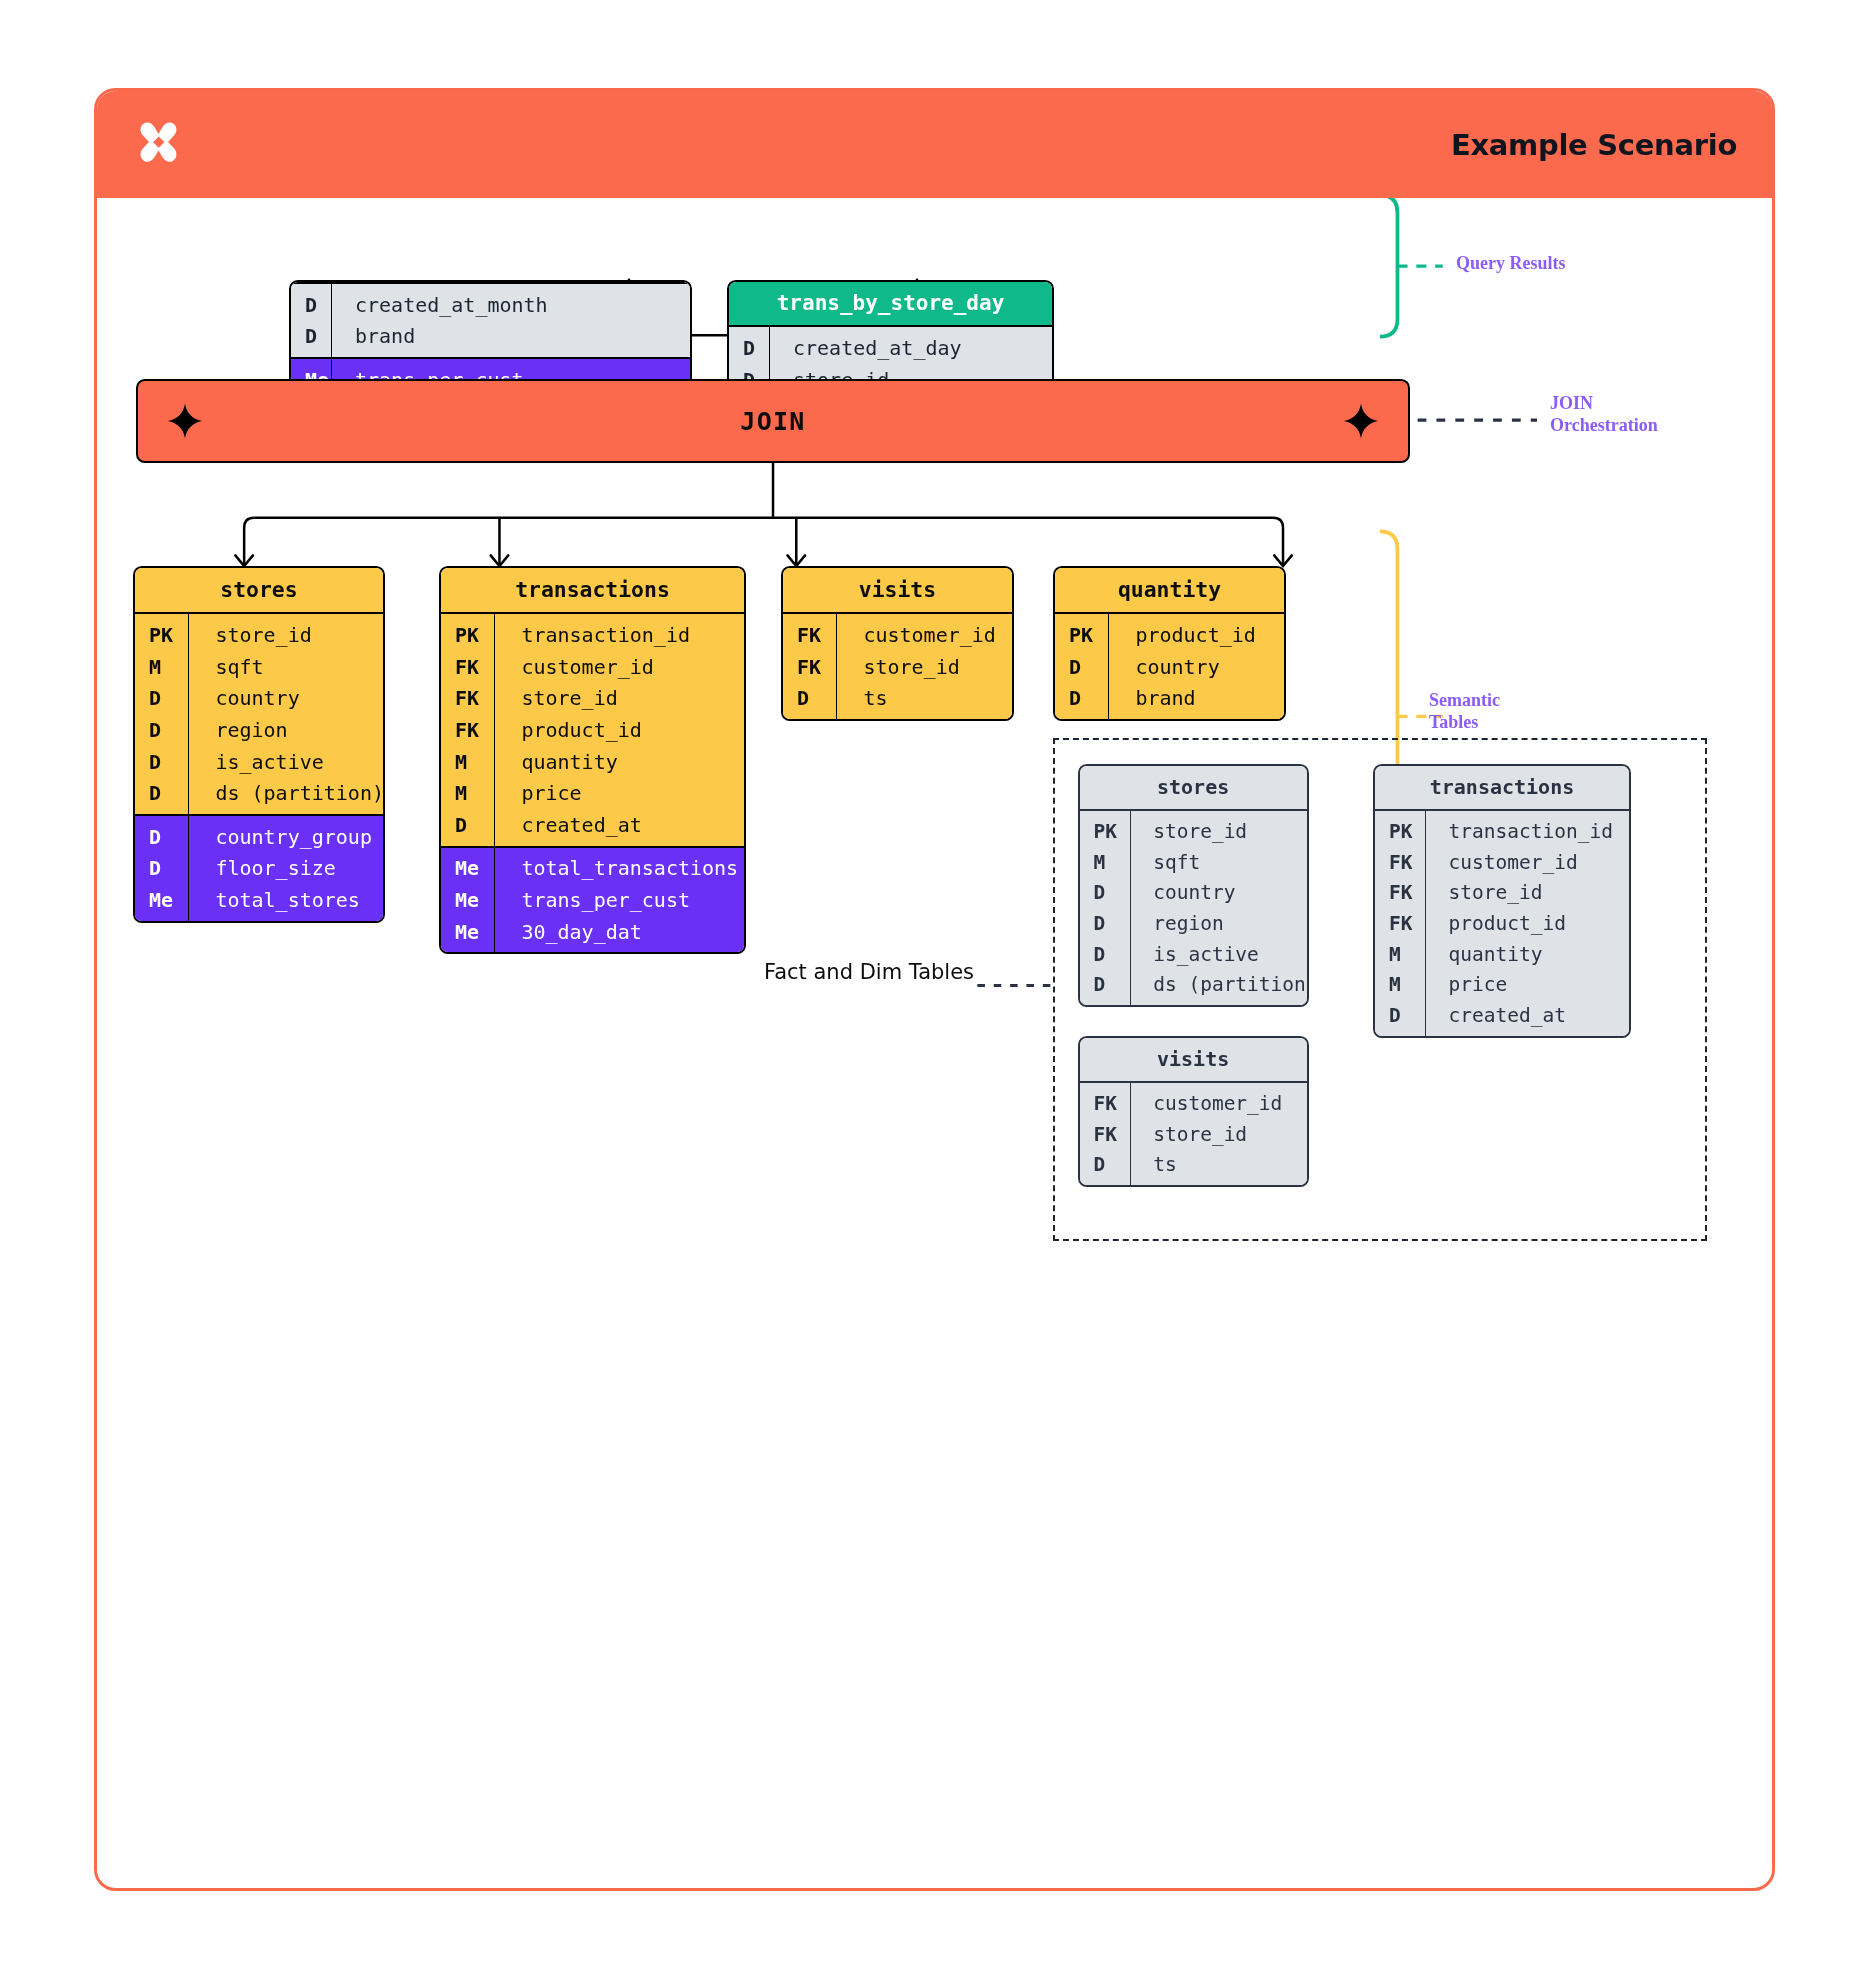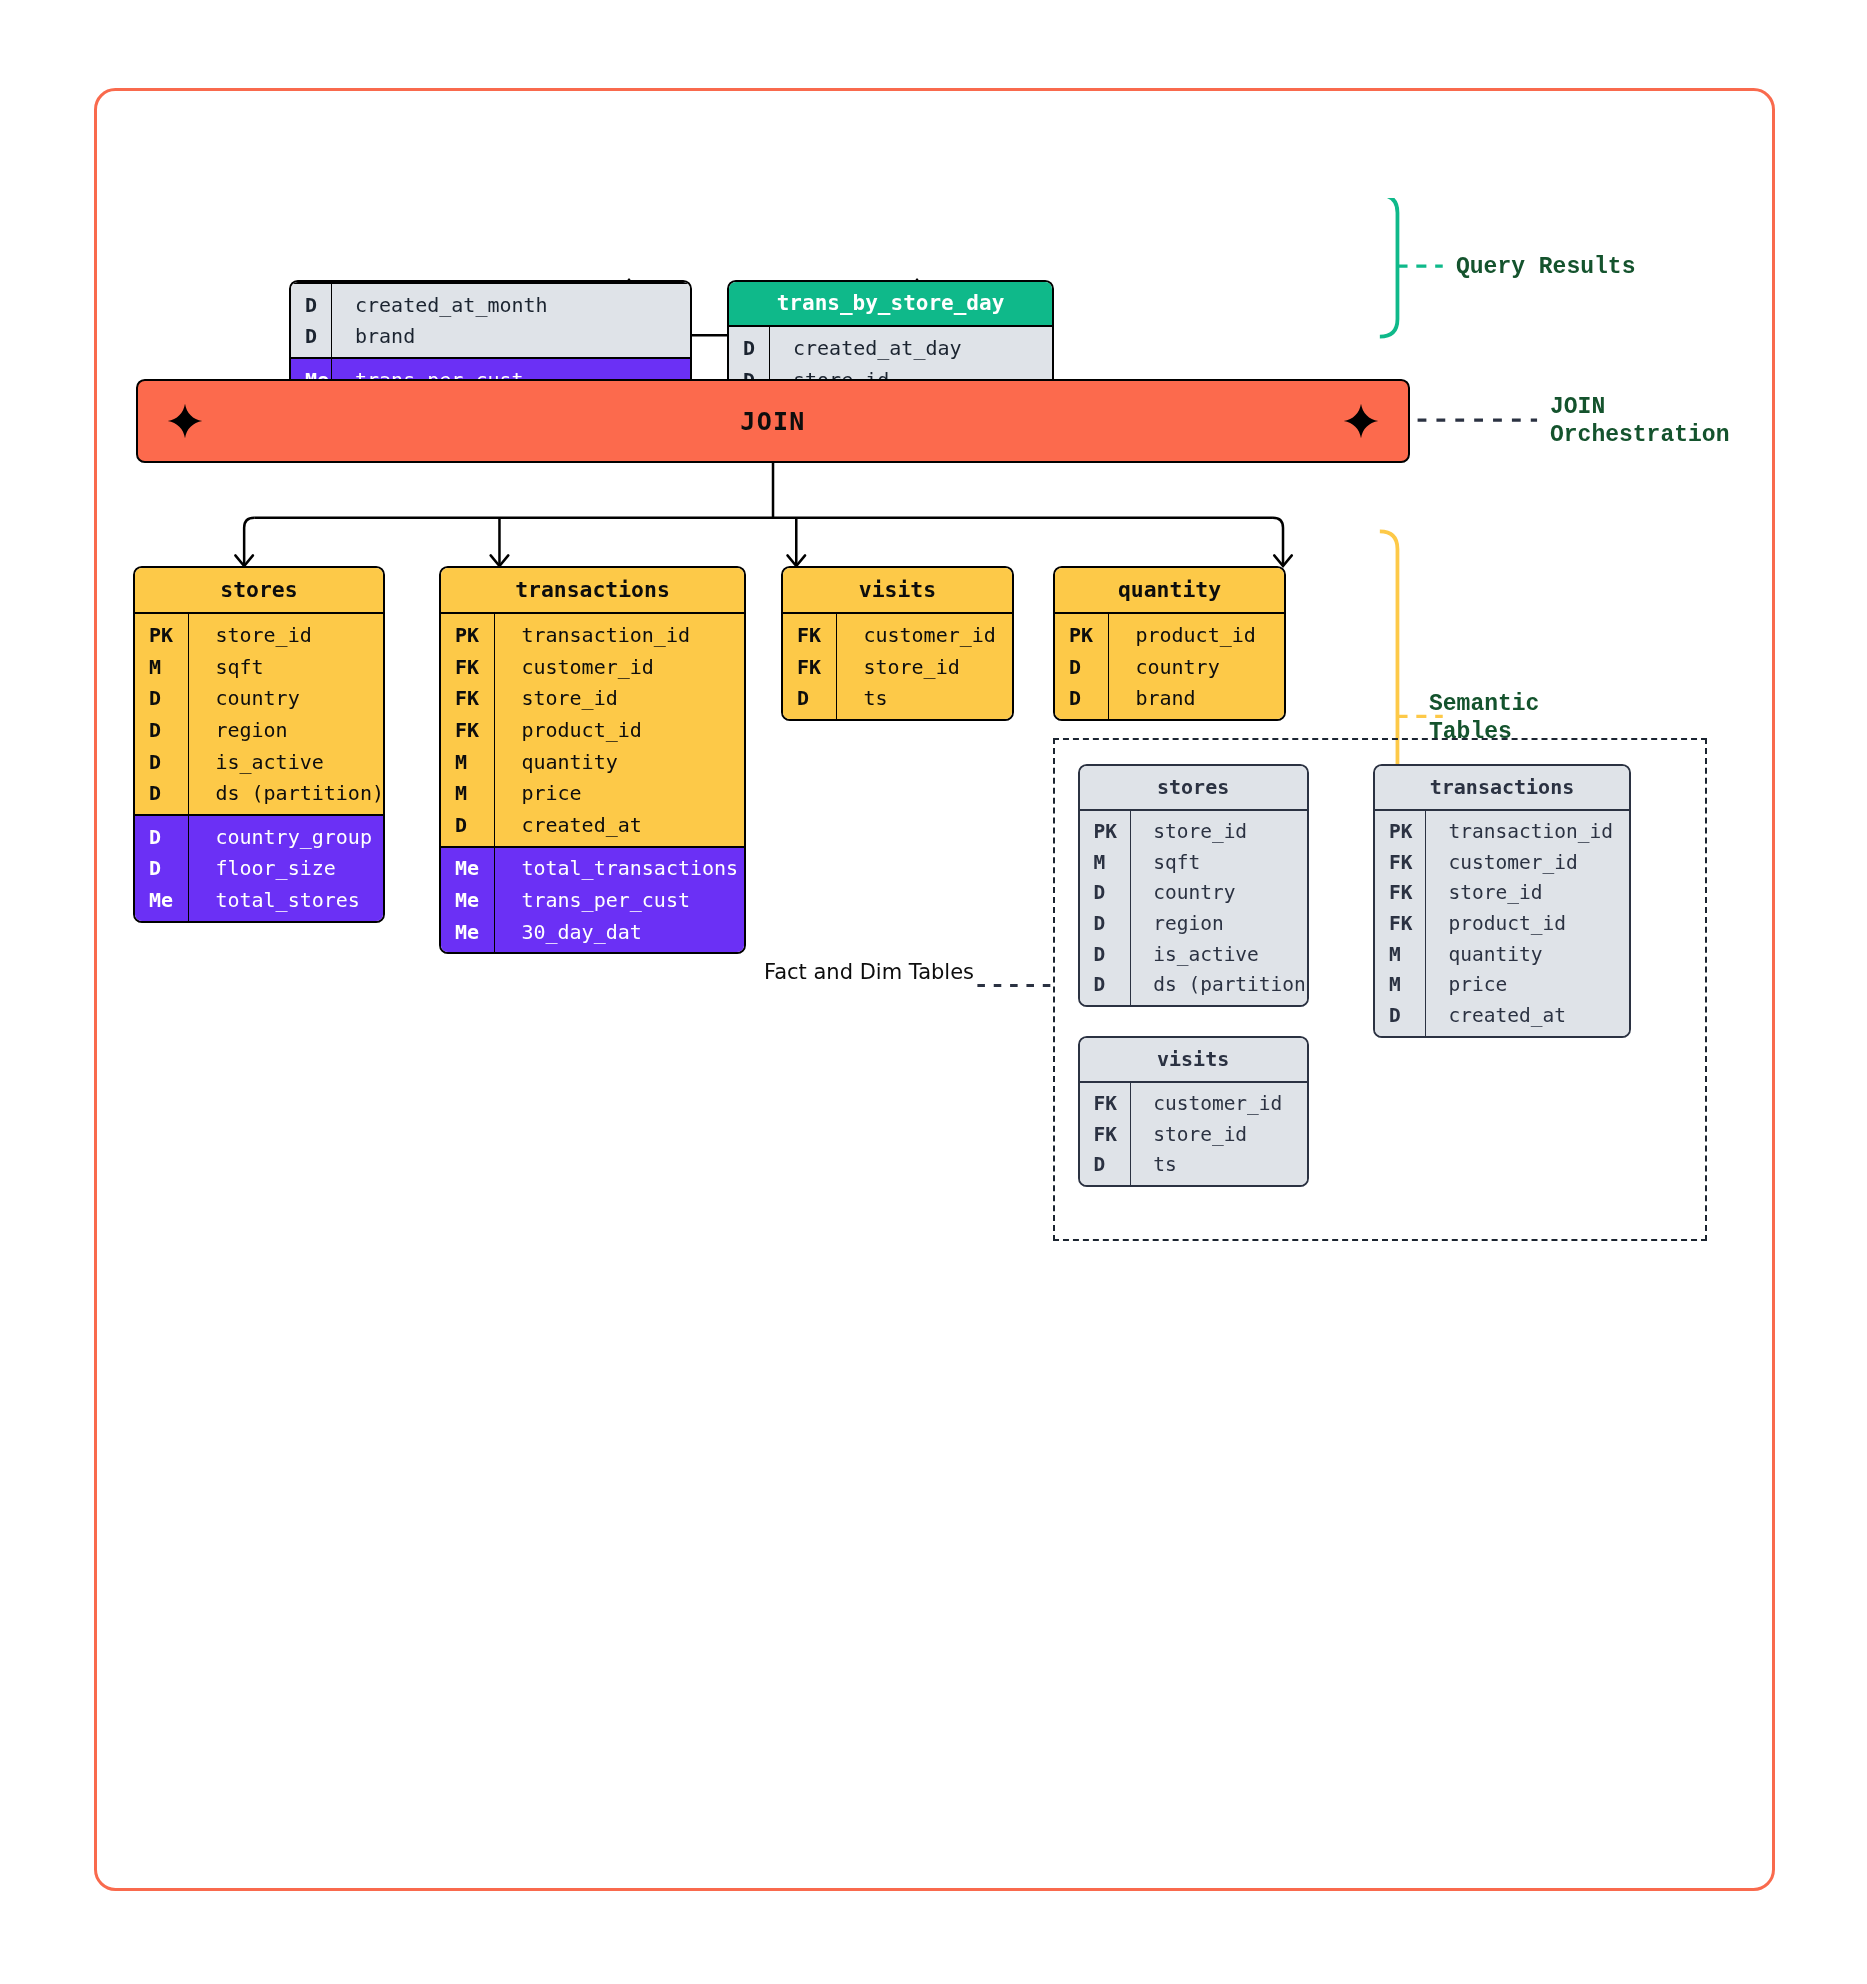--- a/index.html
+++ b/index.html
@@ -104,22 +104,22 @@
     display:flex; align-items:center; justify-content:space-between;
     padding:0 29px;
   }
   #join-bar .join-label {
     position:absolute; left:0; right:0; text-align:center;
     font-size:25px; font-weight:bold; color:#0d0d0d; letter-spacing:1.3px;
   }
   .sparkle { width:36px; height:36px; position:relative; z-index:2; }
   .ann-label {
     position:absolute;
-    font-family:Liberation Mono, monospace;
-    font-weight:bold; font-size:23px; color:#14532d;
+    font-family:Liberation Serif, serif;
+    font-weight:bold; font-size:18px; color:#8b5cf6;
     line-height:1.22;
   }
 
   
   #factdim-box {
     position:absolute;
     left:956px; top:540px;
     width:654px; height:503px;
     border:2.5px dashed #1b2430;
   }
@@ -136,20 +136,32 @@
   .legend-swatch {
     width:19px; height:19px; border-radius:1.9px; margin-right:20px; flex:0 0 auto;
   }
   .legend-text { font-size:19.5px; font-weight:bold; color:#2b3242; white-space:nowrap; }
 </style>
 </head>
 <body>
 
 <div id="card">
 
+  <div id="card-header">
+    <span>
+      <svg id="brand-logo" viewBox="0 0 100 100" aria-hidden="true">
+        <path fill="#ffffff" d="M23 12 C30 8 38 12 43 20 L50 32 L57 20 C62 12 70 8 77 12
+                 C85 17 86 27 80 34 L68 47 L80 60 C86 67 85 78 77 83
+                 C70 87 62 83 57 75 L50 63 L43 75 C38 83 30 87 23 83
+                 C15 78 14 67 20 60 L32 47 L20 34 C14 27 15 17 23 12 Z"></path>
+        <rect fill="#fc6a4d" x="43" y="40" width="15" height="15" transform="rotate(45 50.5 47.5)"></rect>
+      </svg>
+    </span>
+    <span id="header-title">Example Scenario</span>
+  </div>
 
   <div id="canvas">
 
     <svg id="edges" viewBox="0 0 2662 2690">
       <g fill="none" stroke="#000" stroke-width="4">
 
         <path d="M1075 287 L1075 218"></path>
 
         <path d="M1075 218 L 862 218 Q 846 218 846 202 L 846 130"></path>
 

